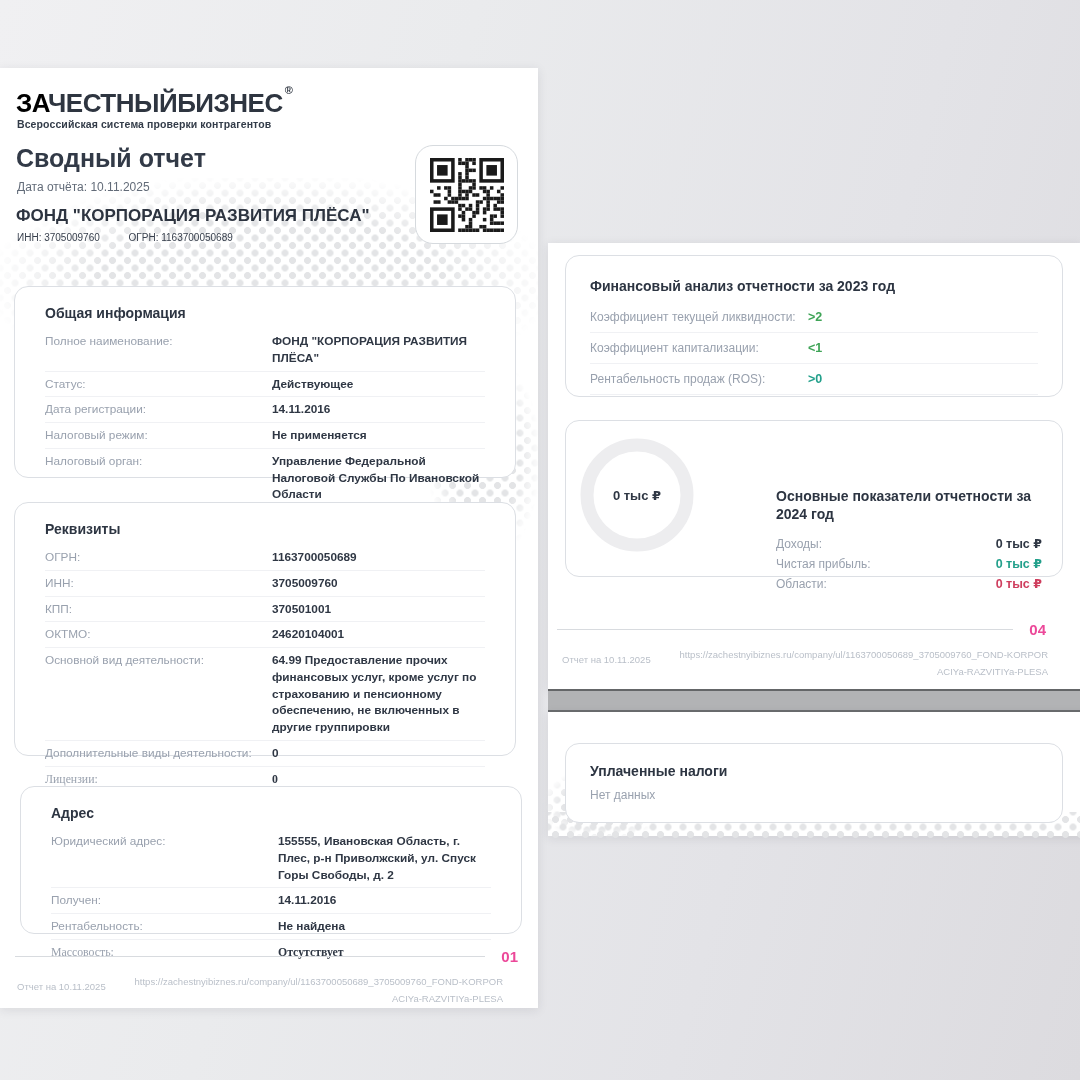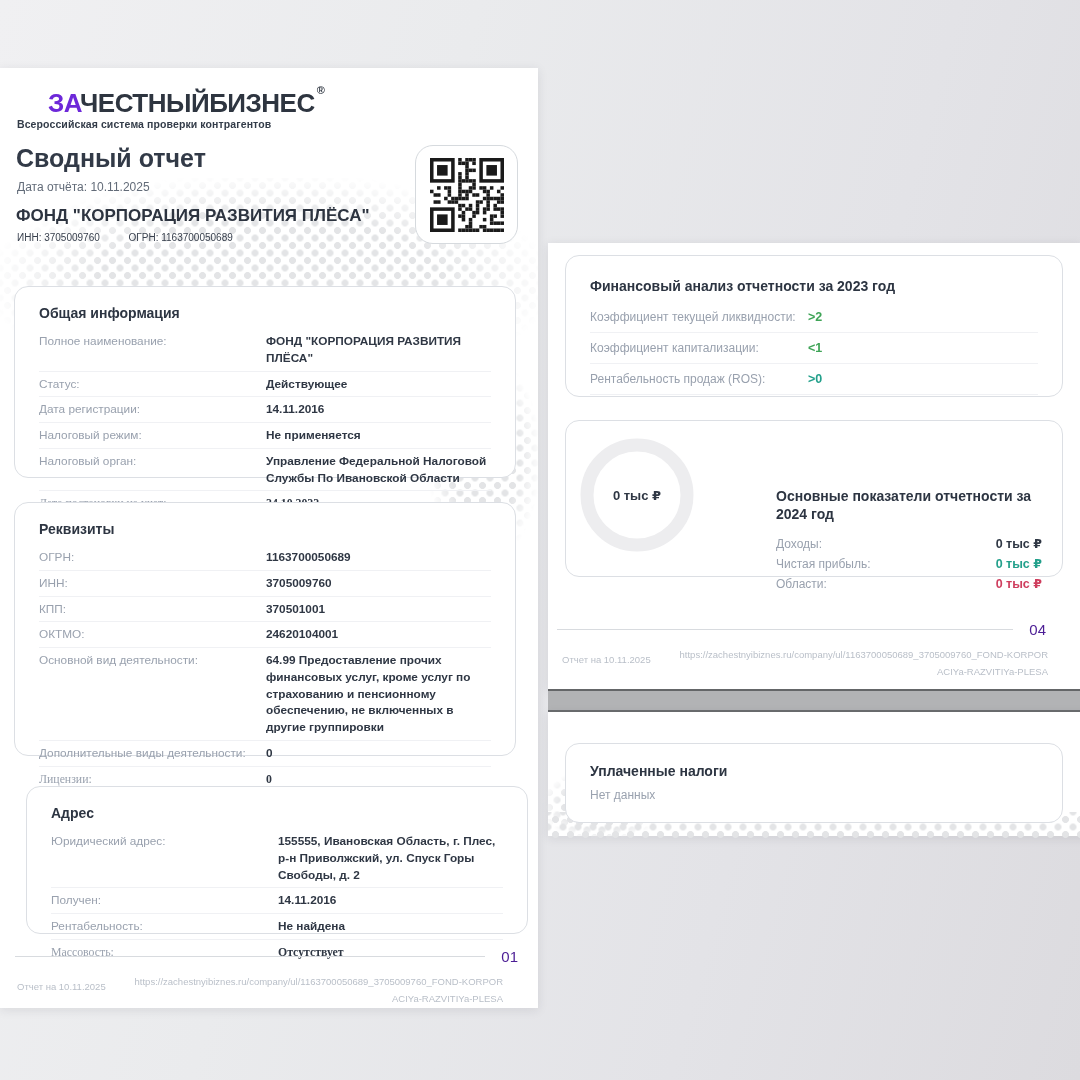--- a/index.html
+++ b/index.html
@@ -21,50 +21,50 @@
       radial-gradient(circle,#e3e4e6 3.1px,transparent 3.8px),
       radial-gradient(circle,#e3e4e6 3.1px,transparent 3.8px);
     background-size:15px 15px;background-position:0 0,7.5px 7.5px;
     -webkit-mask-image:radial-gradient(ellipse at center,#000 45%,transparent 75%);
     mask-image:radial-gradient(ellipse at center,#000 45%,transparent 75%);
   }
 
   
   .logo{position:absolute;left:16px;top:16px;font-size:26px;font-weight:800;
     letter-spacing:-.5px;color:#2e3540;white-space:nowrap;}
-  .logo .za{color:#6d28d9;margin-left:32px;}
+  .logo .za{color:#000000;}
   .logo .reg{font-size:11px;font-weight:700;vertical-align:18px;margin-left:2px;}
   .tagline{position:absolute;left:17px;top:50px;font-size:10.5px;font-weight:700;
     color:#333c49;letter-spacing:.1px;}
 
   .h1{position:absolute;left:16px;top:76px;font-size:25px;font-weight:800;color:#323a47;}
   .date-line{position:absolute;left:17px;top:112px;font-size:12px;color:#626b78;}
   .qr-card{position:absolute;left:415px;top:77px;width:101px;height:97px;background:#fff;
     border:1px solid #d6dade;border-radius:18px;display:flex;align-items:center;justify-content:center;}
   .company{position:absolute;left:16px;top:138px;font-size:17px;font-weight:800;color:#2d3440;}
   .ids{position:absolute;left:17px;top:164px;font-size:10px;color:#39414e;}
   .ids span{margin-right:26px;}
 
   .card{position:absolute;background:#fff;border:1px solid #dcdfe4;border-radius:14px;
-    padding:16px 24px;box-sizing:border-box;}
+    padding:16px 30px;box-sizing:border-box;}
   .card-title{font-size:14px;font-weight:700;color:#2d3542;margin:2px 0 8px;}
   .krow{display:flex;align-items:flex-start;padding:4px 0;border-bottom:1px solid #f0f1f4;
     font-size:11.8px;line-height:1.42;}
   .krow:last-child{border-bottom:none;font-family:Liberation Serif, serif;}
   .krow .lbl{flex:0 0 227px;color:#99a1ae;padding-right:10px;box-sizing:border-box;}
   .krow .val{flex:1;color:#2f3744;font-weight:700;}
 
   #card-general{left:14px;top:218px;width:502px;height:192px;}
   #card-details{left:14px;top:434px;width:502px;height:254px;}
-  #card-address{left:26px;top:718px;width:502px;height:148px;}
+  #card-address{left:20px;top:718px;width:502px;height:148px;}
 
   .footer-line{position:absolute;display:flex;align-items:center;gap:16px;}
   #page-left .footer-line{left:15px;right:20px;top:880px;}
   .fl-hr{flex:1;height:1px;background:#d8dbdf;}
-  .fl-num{font-size:15px;font-weight:400;color:#4c1d95;}
+  .fl-num{font-size:15px;font-weight:700;color:#ec4899;}
   .foot-note{position:absolute;font-size:9.5px;color:#b9bfc8;}
   .url-block{position:absolute;text-align:right;font-size:9.5px;color:#b9bfc8;line-height:1.75;}
 
   
   #card-fin{left:17px;top:12px;width:498px;height:142px;padding:20px 24px;}
   .finrow{display:flex;align-items:center;padding:8px 0;border-bottom:1px solid #f0f1f4;
     font-size:12px;}
   .finrow .lbl{flex:0 0 218px;color:#99a1ae;}
   .finrow .val{font-weight:800;font-size:12.5px;}
   .t-green{color:#3fa457;} .t-teal{color:#23a08b;} .t-red{color:#cf3e5e;} .t-dark{color:#2f3744;}

